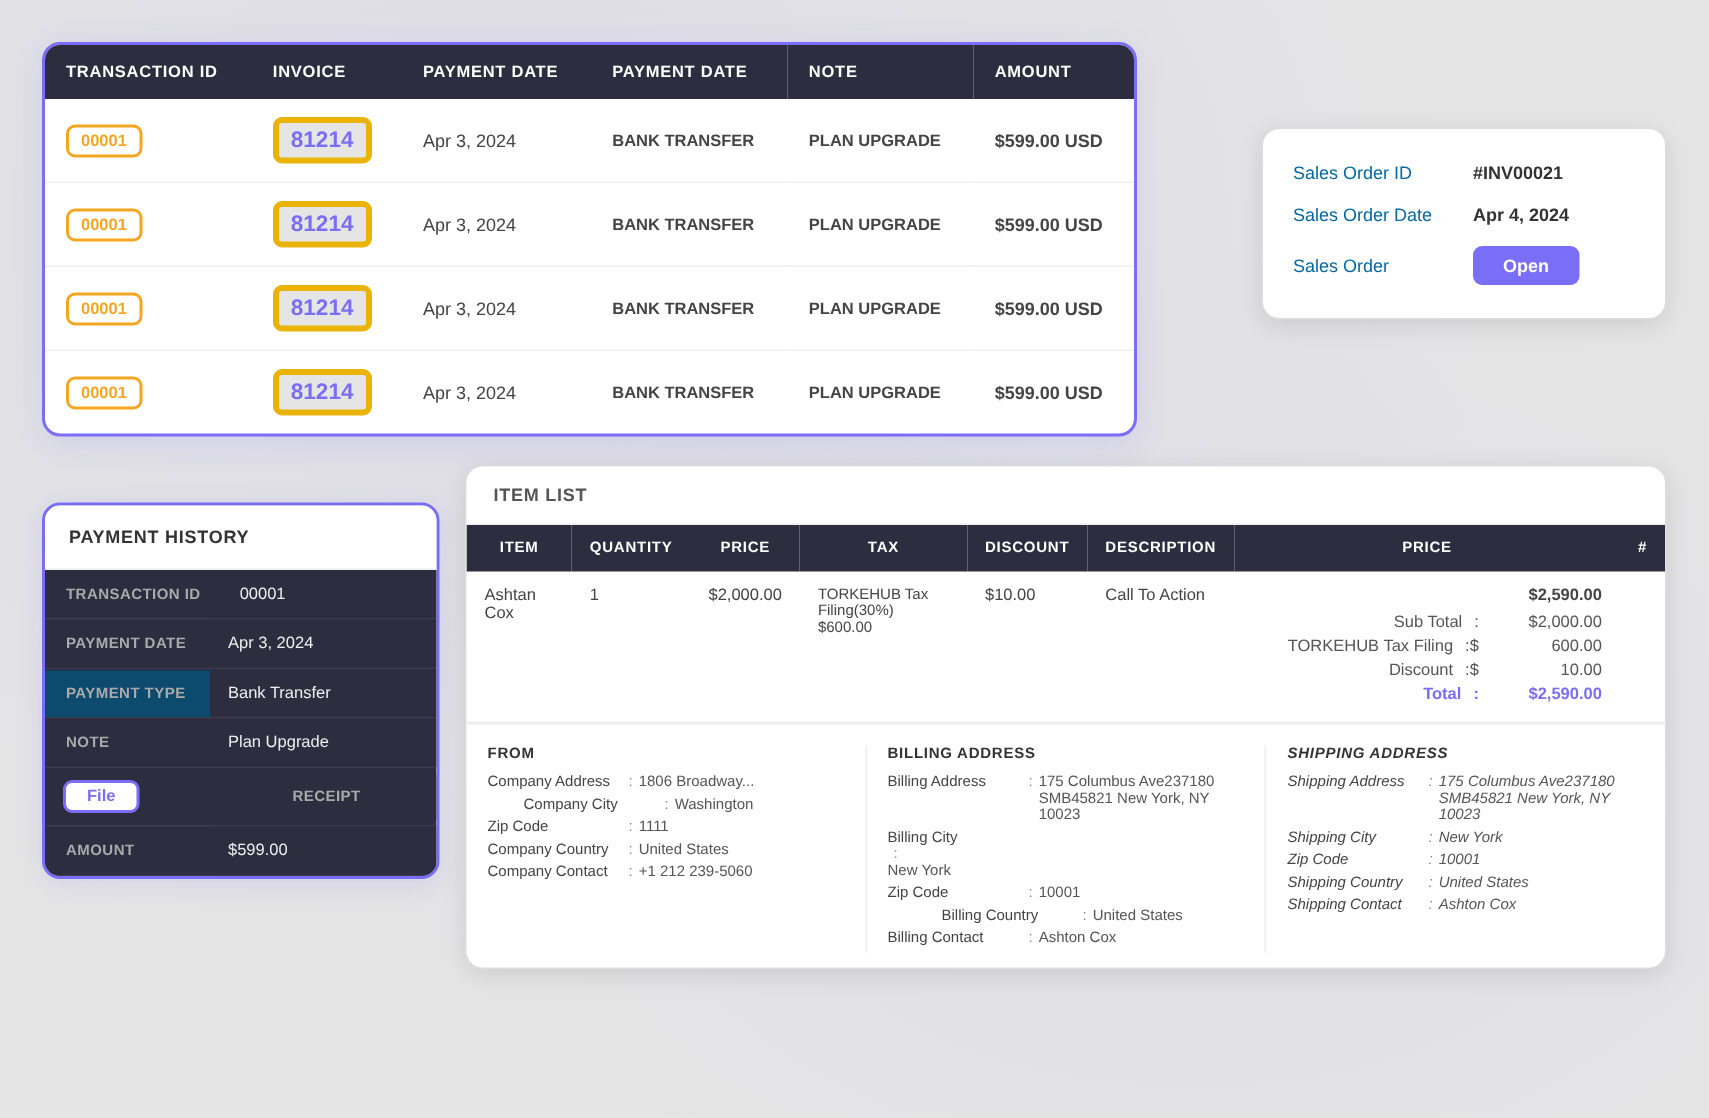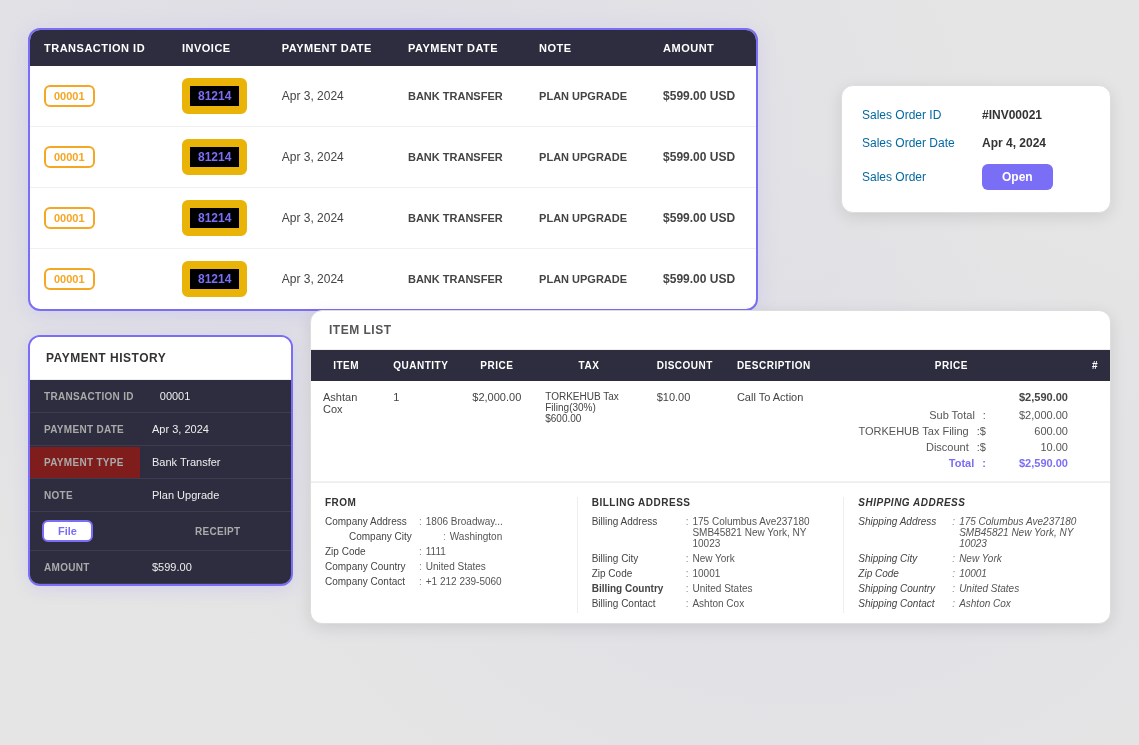--- a/index.html
+++ b/index.html
@@ -71,27 +71,27 @@
       border-radius: 6px;
       padding: 3px 8px;
       font-size: 11px;
       font-weight: 700;
       color: #f5a623;
       background: white;
     }
 
     .badge-purple {
       display: inline-block;
-      border: 8px solid #eab308;
+      border: 4px solid #eab308;
       border-radius: 6px;
       padding: 3px 8px;
-      font-size: 12px;
+      font-size: 15px;
       font-weight: 700;
       color: #7b6ef6;
-      background: #000000;
+      background: #e5e5e5;
     }
 
     
     .sales-order-card {
       position: absolute;
       top: 85px;
       right: 28px;
       width: 270px;
       background: white;
       border-radius: 12px;
@@ -357,21 +357,21 @@
     <div class="ph-rows-container" id="ph-rows-container">
     <div style="display: flex; align-items: center; border-bottom: 1px solid rgb(61, 61, 82);">
       <div style="background:#2d2d3f; color:#aaa; font-size:10px; font-weight:700; letter-spacing:0.3px; padding:10px 14px; min-width:110px;">TRANSACTION ID</div>
       <div style="background:#2d2d3f; color:#eee; font-size:11px; padding:10px 12px; flex:1;">00001</div>
     </div>
         <div style="display: flex; align-items: center; border-bottom: 1px solid rgb(61, 61, 82);">
       <div style="background:#2d2d3f; color:#aaa; font-size:10px; font-weight:700; letter-spacing:0.3px; padding:10px 14px; min-width:110px;">PAYMENT DATE</div>
       <div style="background:#2d2d3f; color:#eee; font-size:11px; padding:10px 12px; flex:1;">Apr 3, 2024</div>
     </div>
         <div style="display: flex; align-items: center; border-bottom: 1px solid rgb(61, 61, 82);">
-      <div style="background:#7f1d1d; color:#aaa; font-size:10px; font-weight:700; letter-spacing:0.3px; padding:10px 14px; min-width:110px;">PAYMENT TYPE</div>
+      <div style="background:#0c4a6e; color:#aaa; font-size:10px; font-weight:700; letter-spacing:0.3px; padding:10px 14px; min-width:110px;">PAYMENT TYPE</div>
       <div style="background:#2d2d3f; color:#eee; font-size:11px; padding:10px 12px; flex:1;">Bank Transfer</div>
     </div>
         <div style="display: flex; align-items: center; border-bottom: 1px solid rgb(61, 61, 82);">
       <div style="background:#2d2d3f; color:#aaa; font-size:10px; font-weight:700; letter-spacing:0.3px; padding:10px 14px; min-width:110px;">NOTE</div>
       <div style="background:#2d2d3f; color:#eee; font-size:11px; padding:10px 12px; flex:1;">Plan Upgrade</div>
     </div>
         <div style="display: flex; align-items: center; border-bottom: 1px solid rgb(61, 61, 82);">
       <div style="background:#2d2d3f; padding:8px 12px; flex:1;"><button class="btn-file">File</button></div>
       <div style="background:#2d2d3f; color:#aaa; font-size:10px; font-weight:700; letter-spacing:0.3px; padding:10px 14px; min-width:110px;">RECEIPT</div>
     </div>
@@ -469,32 +469,32 @@
       </div>
 
       <div class="address-col">
         <div class="addr-title">BILLING ADDRESS</div>
         <div id="billing-rows">
             <div style="display: flex; font-size: 10px; color: rgb(85, 85, 85); margin-bottom: 4px; align-items: flex-start;">
       <span style="color:#444; font-weight:500; min-width:90px;">Billing Address</span>
       <span style="padding:0 4px; color:#888;">:</span>
       <span style="color:#555; flex:1;">175 Columbus Ave237180 SMB45821 New York, NY 10023</span>
     </div>
-            <div style="display: flex; font-size: 10px; color: rgb(85, 85, 85); margin-bottom: 4px; align-items: flex-start;">
+            <div style="display: flex; font-size: 10px; color: rgb(85, 85, 85); margin-bottom: 4px; align-items: flex-start; flex-direction: column;">
       <span style="color:#444; font-weight:500; min-width:90px;">Billing City</span>
       <span style="padding:0 4px; color:#888;">:</span>
       <span style="color:#555; flex:1;">New York</span>
     </div>
             <div style="display: flex; font-size: 10px; color: rgb(85, 85, 85); margin-bottom: 4px; align-items: flex-start;">
       <span style="color:#444; font-weight:500; min-width:90px;">Zip Code</span>
       <span style="padding:0 4px; color:#888;">:</span>
       <span style="color:#555; flex:1;">10001</span>
     </div>
             <div style="display: flex; font-size: 10px; color: rgb(85, 85, 85); margin-bottom: 4px; align-items: flex-start;">
-      <span style="color:#444; font-weight:700; min-width:90px;">Billing Country</span>
+      <span style="color:#444; font-weight:400; min-width:90px;margin-left:36px;">Billing Country</span>
       <span style="padding:0 4px; color:#888;">:</span>
       <span style="color:#555; flex:1;">United States</span>
     </div>
             <div style="display: flex; font-size: 10px; color: rgb(85, 85, 85); margin-bottom: 4px; align-items: flex-start;">
       <span style="color:#444; font-weight:500; min-width:90px;">Billing Contact</span>
       <span style="padding:0 4px; color:#888;">:</span>
       <span style="color:#555; flex:1;">Ashton Cox</span>
     </div>
           </div>
       </div>

